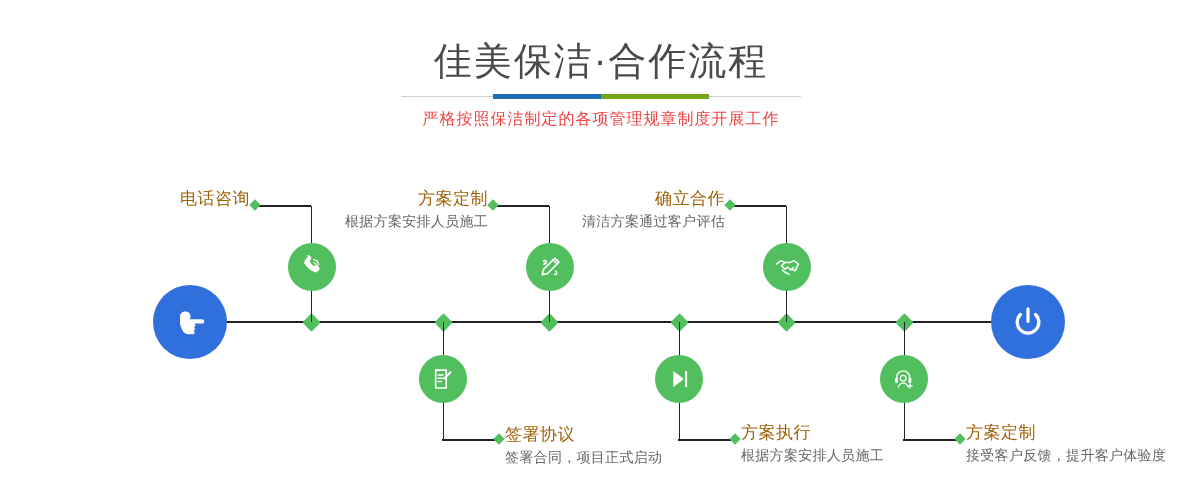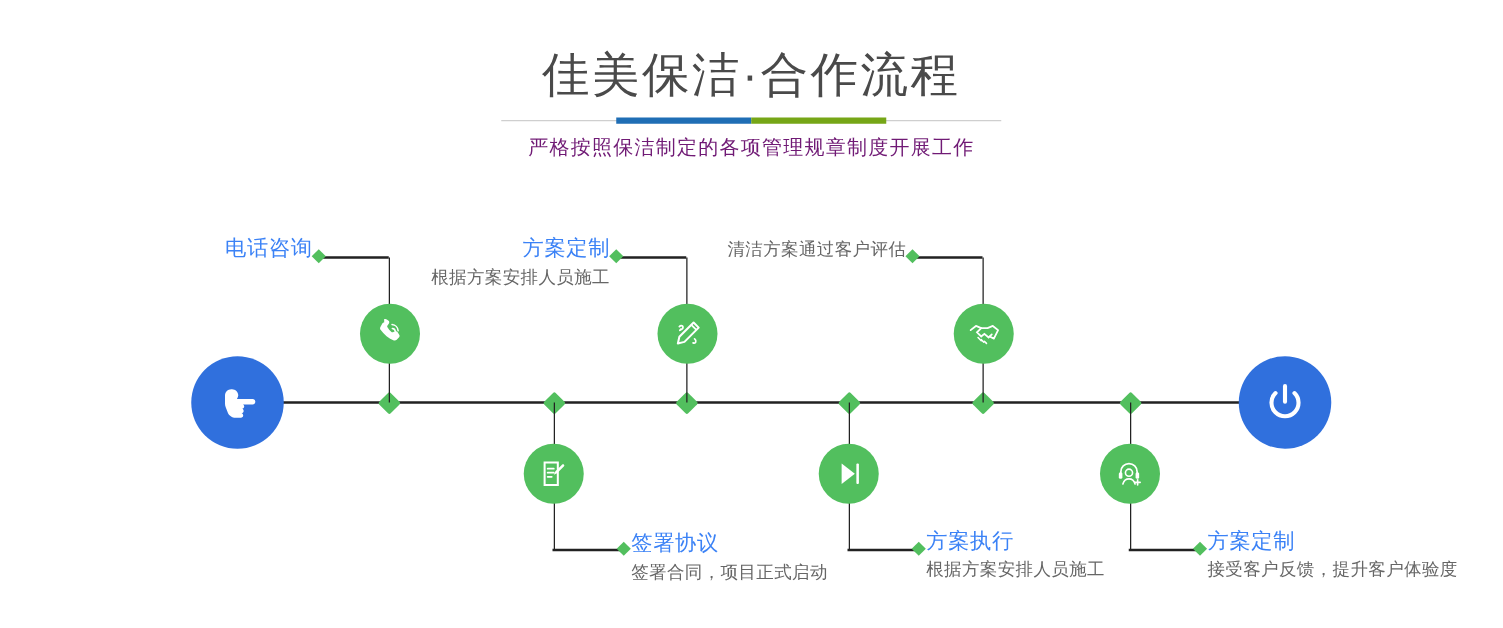--- a/index.html
+++ b/index.html
@@ -68,21 +68,21 @@
     height: 5px;
   }
   .subtitle {
     position: absolute;
     left: 0;
     top: 106px;
     width: 1202px;
     font-size: 16px;
     line-height: 26px;
     letter-spacing: 1px;
-    color: #701a75;
+    color: #ef4444;
     text-align: center;
   }
 
   
   .axis {
     position: absolute;
     left: 170px;
     top: 321px;
     width: 860px;
     height: 2px;
@@ -133,21 +133,21 @@
     transform: rotate(45deg);
   }
 
   .label-block {
     position: absolute;
     white-space: nowrap;
   }
   .label-block .lb-title {
     font-size: 17px;
     line-height: 22px;
-    color: #3b82f6;
+    color: #a16207;
     letter-spacing: 0.5px;
   }
   .label-block .lb-desc {
     font-size: 14px;
     line-height: 22px;
     color: #666666;
     letter-spacing: 0.3px;
   }
   .label-block.ralign { text-align: right; }
   .label-block.lalign { text-align: left; }
@@ -272,20 +272,21 @@
       <svg width="27" height="27" viewBox="0 0 64 64" aria-hidden="true">
         <path fill="none" stroke="#ffffff" stroke-width="3.4" stroke-linejoin="round" stroke-linecap="round" d="M6 24l10-8 10 4h12l10-4 10 8-8 16-8-4"></path>
         <path fill="none" stroke="#ffffff" stroke-width="3.4" stroke-linecap="round" d="M26 20l-8 8 8 8 6-5 8 7 6-6"></path>
         <path fill="none" stroke="#ffffff" stroke-width="3" stroke-linecap="round" d="M20 38l6 6"></path>
         <path fill="none" stroke="#ffffff" stroke-width="3" stroke-linecap="round" d="M26 42l5 5"></path>
         <path fill="none" stroke="#ffffff" stroke-width="3" stroke-linecap="round" d="M32 45l4 4"></path>
       </svg>
     </span>
   </div>
   <div class="label-block ralign" style="left:490px; top:188px; width:235px;">
+    <div class="lb-title">确立合作</div>
     <div class="lb-desc">清洁方案通过客户评估</div>
   </div>
 
   <div class="diamond" style="left:898px; top:316px; background:#52bf5e;"></div>
   <div class="connector v" style="left:903.7px; top:322px; height:118px;"></div>
   <div class="connector h" style="left:903px; top:439px; width:56px;"></div>
   <div class="label-dot" style="left:956px; top:435px; background:#52bf5e;"></div>
   <div class="node" style="left:880px; top:355px; background:#52bf5e;">
     <span>
       <svg width="26" height="26" viewBox="0 0 64 64" aria-hidden="true">

